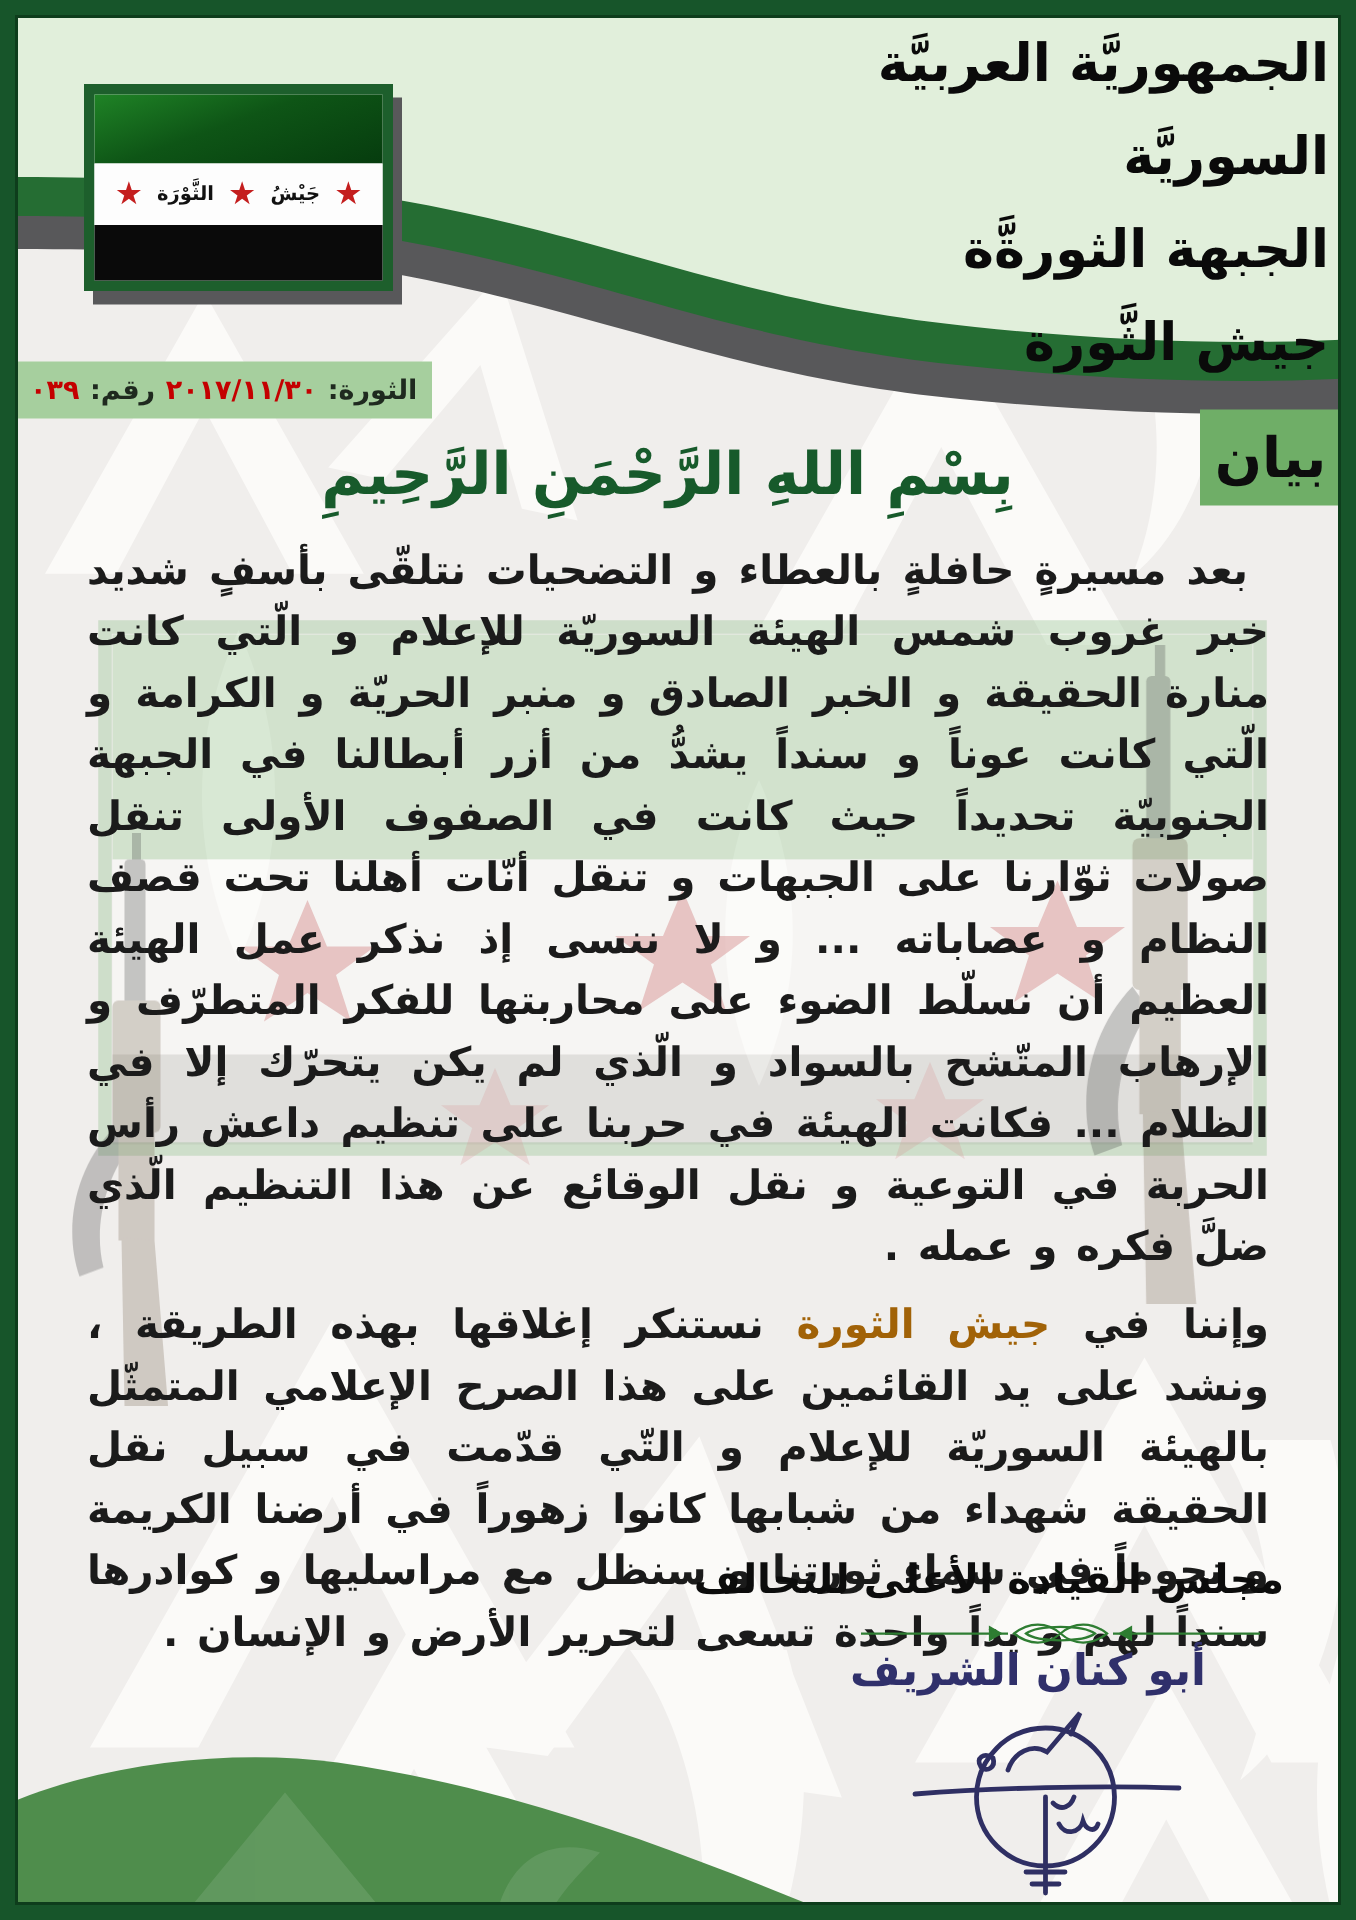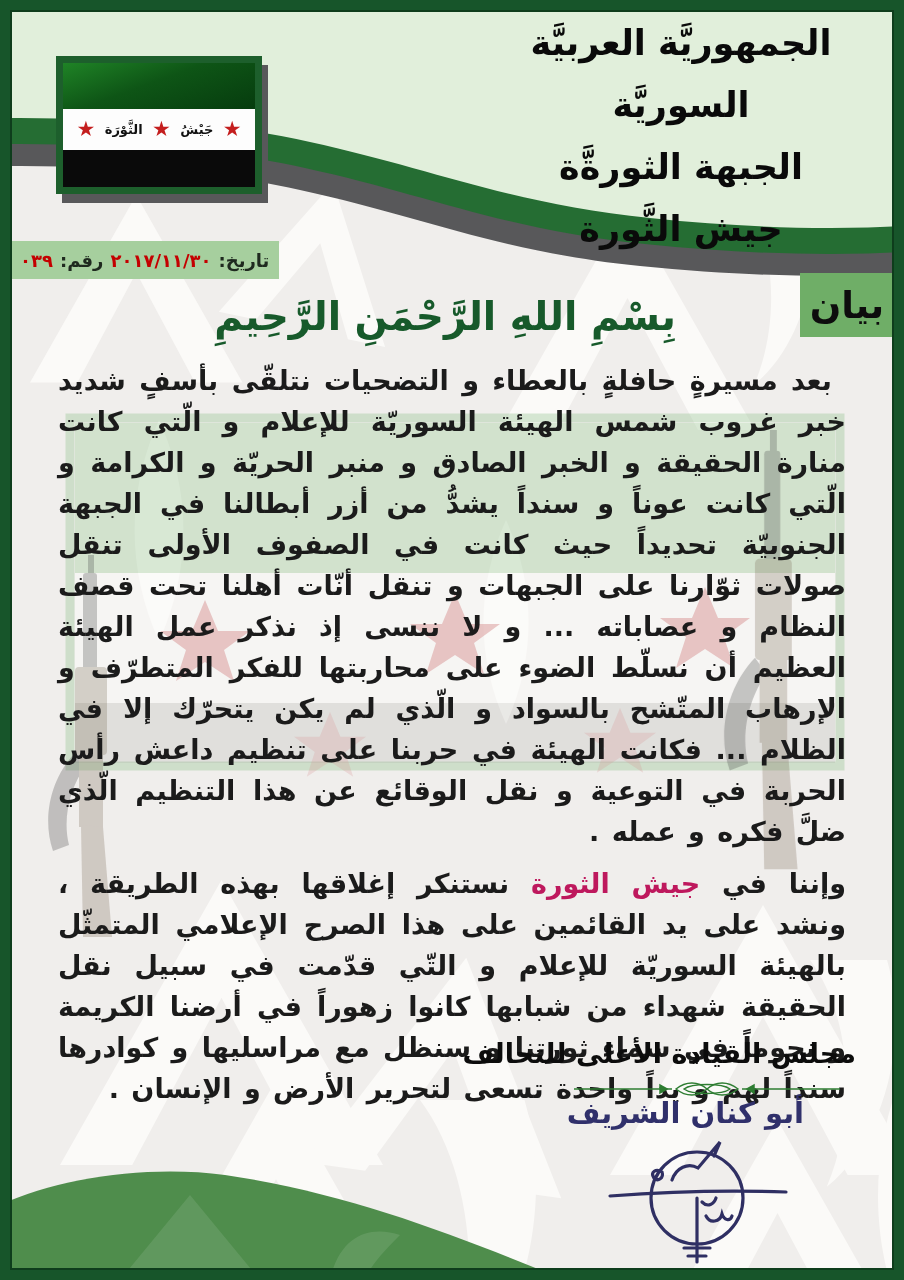--- a/index.html
+++ b/index.html
@@ -16,21 +16,21 @@
     box-shadow:inset 0 0 0 2px #0e3d1c, 0 0 0 2px #0b3317;
   }
   
   .wm,.hdr-svg,.hill-svg{position:absolute;left:0;z-index:1;}
   .wm{top:0;}
   .hdr-svg{top:0;z-index:2;}
   .hill-svg{bottom:0;z-index:2;}
   
   .org-block{
     position:absolute;top:12px;right:18px;width:410px;z-index:5;
-    text-align:center;color:#0a0a0a;font-weight:bold;
+    text-align:right;color:#0a0a0a;font-weight:bold;
     font-size:35px;line-height:62px;
   }
   .flag{
     position:absolute;top:56px;left:56px;width:192px;height:124px;z-index:6;
     border:7px solid #1d5f2c;background:#fff;
     box-shadow:6px 9px 0 #58585a;
     display:flex;flex-direction:column;
   }
   .flag .green{height:37%;background:linear-gradient(160deg,#1f8326 0%,#0e5516 45%,#063c0e 100%);}
   .flag .white{
@@ -59,21 +59,21 @@
   }
   
   .body-text{
     position:absolute;top:360px;right:58px;left:58px;z-index:5;
     color:#1b1b1b;font-size:27px;font-weight:bold;line-height:41px;
     text-align:justify;direction:rtl;word-spacing:3px;
   }
   .body-text p{margin:0;}
   .body-text p.p1{text-indent:14px;}
   .body-text p.p2{margin-top:11px;}
-  .red{color:#be185d;}
+  .red{color:#a16207;}
   
   .council{
     position:absolute;top:1038px;right:48px;z-index:5;
     color:#0c0c0c;font-size:27px;font-weight:bold;white-space:nowrap;
   }
   .divider{position:absolute;top:1078px;right:62px;z-index:5;}
   .signer{
     position:absolute;top:1096px;right:100px;width:230px;z-index:5;text-align:right;
     color:#30306b;font-size:29px;font-weight:bold;white-space:nowrap;
   }
@@ -159,21 +159,21 @@
       <span class="star">★</span>
       <span class="fw">جَيْشُ</span>
       <span class="star">★</span>
       <span class="fw">الثَّوْرَة</span>
       <span class="star">★</span>
     </div>
     <div class="black"></div>
   </div>
 
   <div class="date-box">
-    <span class="lbl">تاريخ:</span>
+    <span class="lbl">الثورة:</span>
     <span class="num">٢٠١٧/١١/٣٠</span>
     <span class="lbl">رقم:</span>
     <span class="num">٠٣٩</span>
   </div>
 
   <div class="badge">بيان</div>
 
   <div class="basmala">بِسْمِ اللهِ الرَّحْمَنِ الرَّحِيمِ</div>
 
   <div class="body-text">

